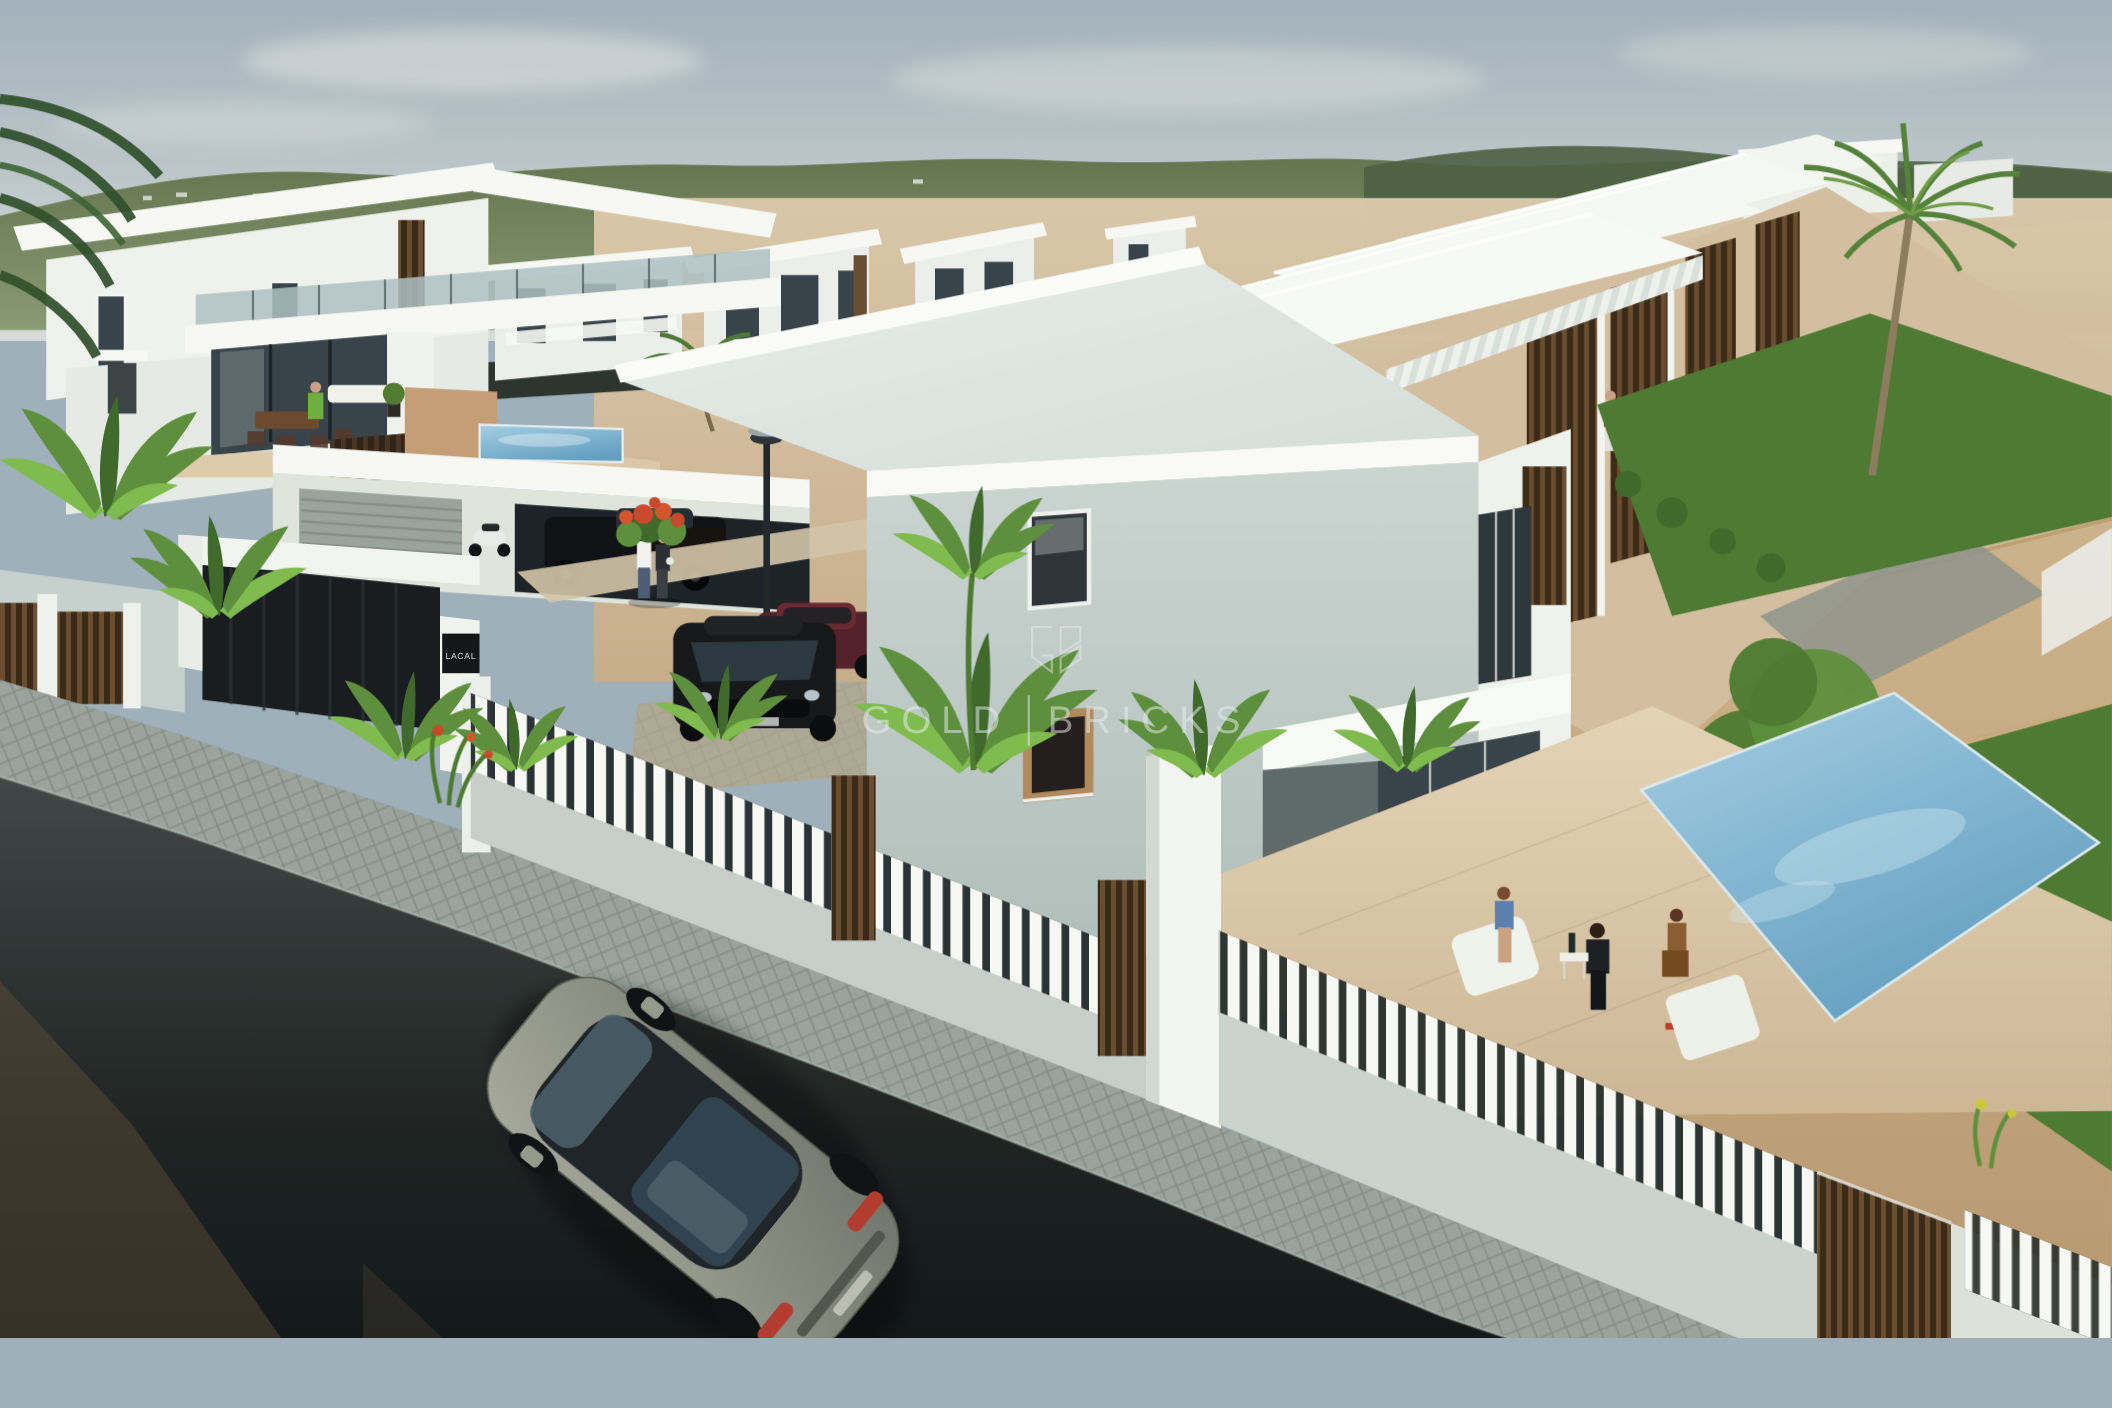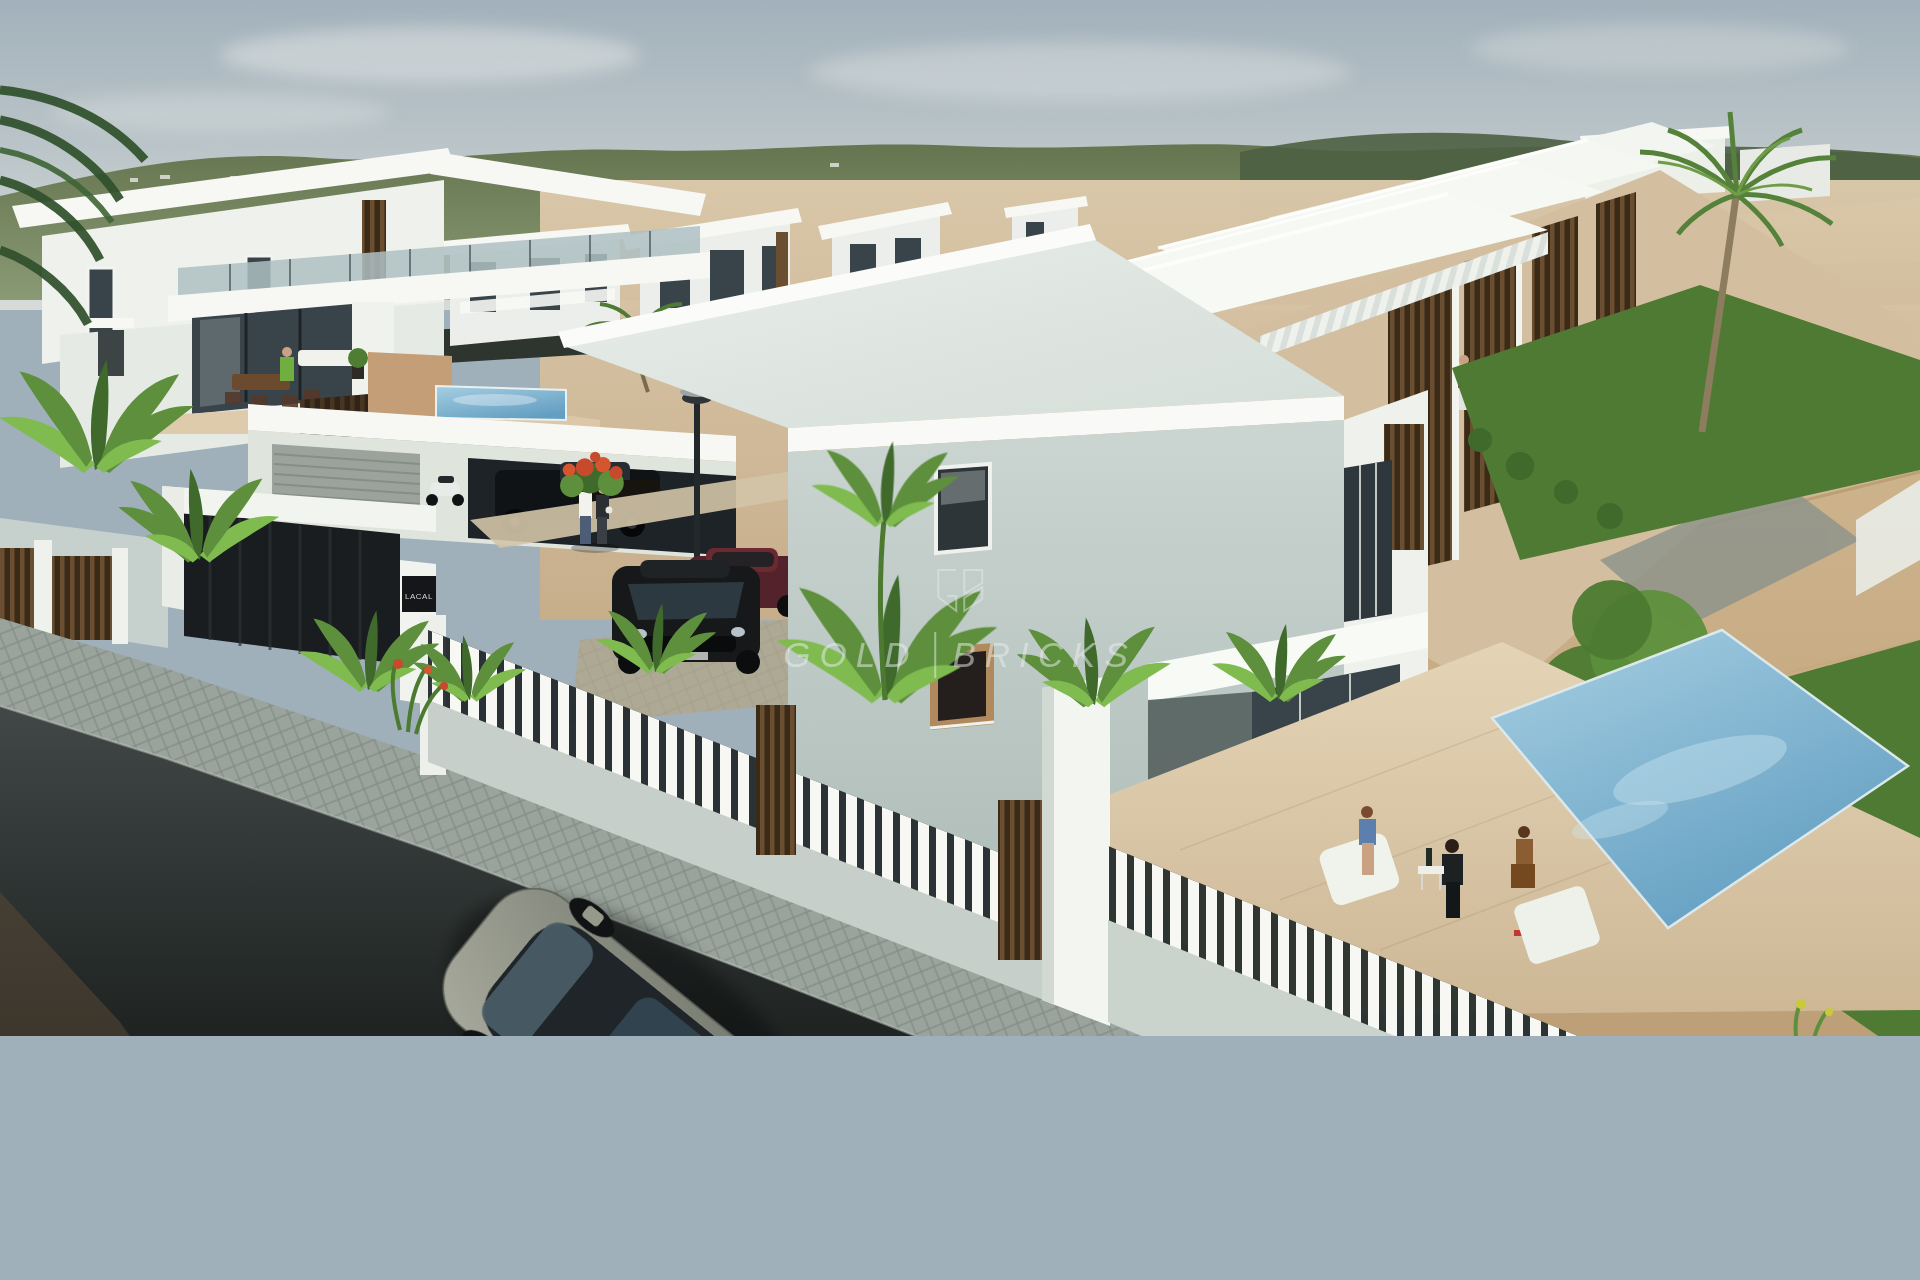--- a/index.html
+++ b/index.html
@@ -1,21 +1,21 @@
 <!DOCTYPE html>
 <html style="--sky-top: #a2b1bb; --sky-low: #d6dbd8; --cloud: #e9ece9; --hill-green: #64754f; --hill-light: #8a9a74; --hill-dark: #4d6042; --meadow: #9aa87b; --sand-light: #dcc9ab; --sand: #c8ad89; --sand-deep: #bfa078; --white-sun: #f7f8f4; --white-wall: #ebeeea; --wall-shade: #c6d0cd; --wall-deep: #a9b8b4; --frame-dark: #2e3538; --glass-dark: #39444a; --glass-sky: #aebfc2; --wood: #6b4e30; --wood-dark: #3a2a18; --asphalt-light: #424847; --asphalt: #14181a; --earth-streak: #5c4936; --cobble: #9aa49d; --cobble-line: #77827a; --deck: #dcc9a9; --deck-shade: #cdb896; --pool-light: #9cc8de; --pool-deep: #6ba6c6; --lawn: #4e7a33; --leaf: #5d8f3c; --leaf-light: #7fbb4f; --leaf-dark: #3f6a2c; --trunk: #8d7c5e; --car-body: #969a8b; --car-glass: #222930; --tail-red: #b23c30; --flower-red: #c84a2c; --skin: #caa183; --red-shirt: #b4402f; --blue-shirt: #5d7fae; --brown-dress: #8a5d33; --watermark-ink: rgba(232,238,238,0.52);"><head>
 <meta charset="utf-8">
 <style>
   html,body{margin:0;padding:0;overflow:hidden;background:#9fb0ba;}
-  .stage{position:relative;width:1920px;height:1036px;overflow:hidden;font-family:"Liberation Sans",sans-serif;}
+  .stage{position:relative;width:1920px;height:1216px;overflow:hidden;font-family:"Liberation Sans",sans-serif;}
   .stage svg.scene{position:absolute;left:0;top:0;}
   .watermark{position:absolute;left:50%;top:558px;transform:translateX(-50%);
     display:flex;flex-direction:column;align-items:center;gap:10px;pointer-events:none;}
   .wm-text{display:flex;align-items:center;font-size:35px;font-weight:300;
-    letter-spacing:9px;color:var(--watermark-ink);white-space:nowrap;font-style:italic;}
+    letter-spacing:9px;color:var(--watermark-ink);white-space:nowrap;}
   .wm-div{display:inline-block;width:2px;height:46px;background:var(--watermark-ink);margin:0 16px;}
   .wm-logo{opacity:.95;}
 </style>
 </head>
 <body>
 
 <div class="stage">
 <svg class="scene" width="1920" height="1280" viewBox="0 0 1920 1280">
 <defs>
   <linearGradient id="gSky" x1="0" y1="0" x2="0" y2="1">

